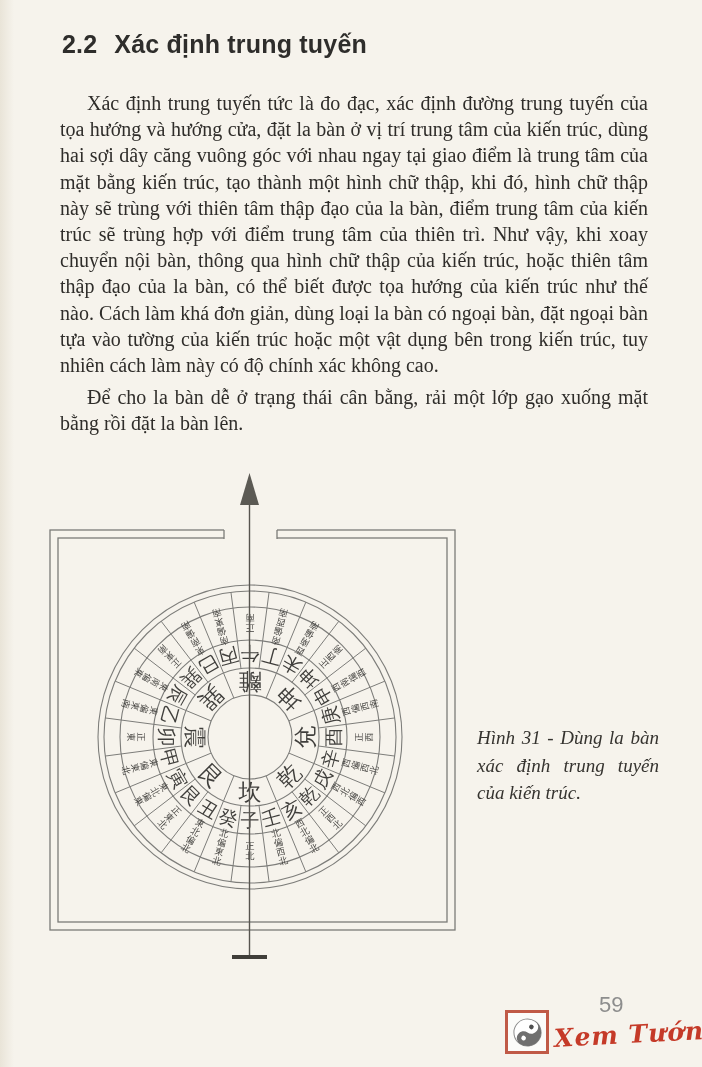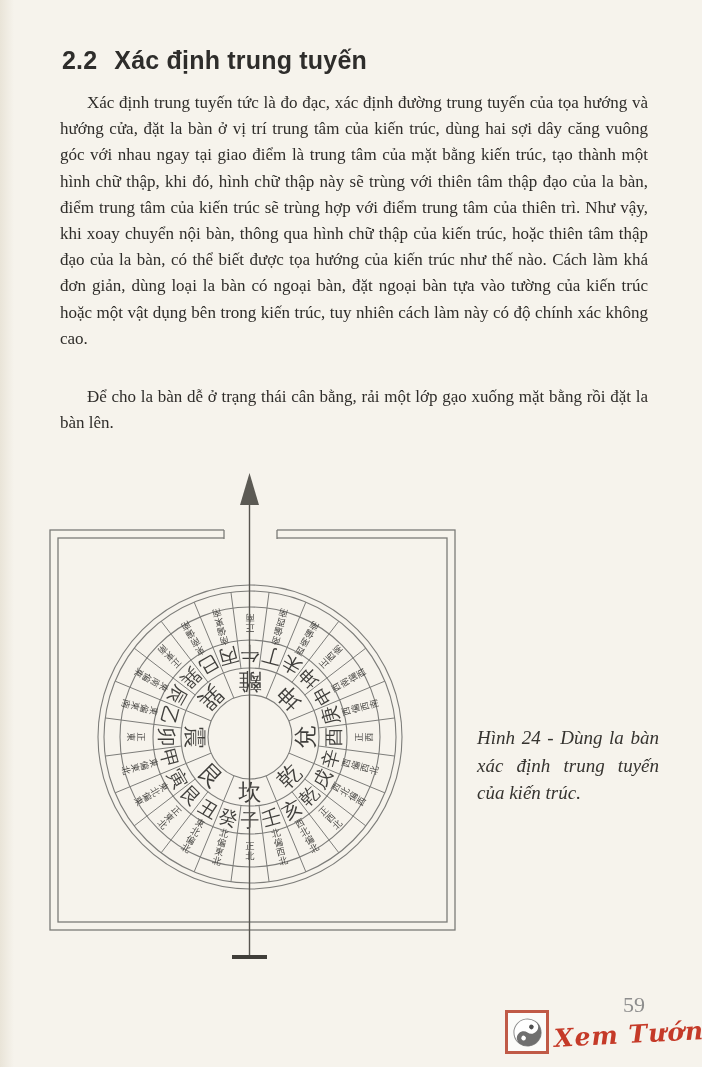--- a/index.html
+++ b/index.html
@@ -2,41 +2,41 @@
 <html lang="vi"><head>
 <meta charset="utf-8">
 <style>
   html,body{margin:0;padding:0}
   body{
     width:702px;height:1067px;position:relative;overflow:hidden;
     background:linear-gradient(90deg,#e9e4d8 0px,#f6f3ec 14px,#f6f3ec 100%);
     font-family:"Liberation Serif",serif;
   }
   .heading{
-    position:absolute;left:62px;top:46px;margin:0;
+    position:absolute;left:62px;top:30px;margin:0;
     font-family:"Liberation Sans",sans-serif;font-size:25px;font-weight:700;
     color:#2e2d2b;letter-spacing:.2px;white-space:nowrap;
   }
   .heading .num{margin-right:17px}
   .para{
     position:absolute;left:60px;width:588px;margin:0;
-    font-size:17px;line-height:26.2px;color:#2f2d2a;
+    font-size:20px;line-height:26.2px;color:#2f2d2a;
     text-align:justify;text-indent:27px;
   }
   #para1{top:90px}
   #para2{top:384px}
   .fig{position:absolute;left:30px;top:465px}
   .caption{
     position:absolute;left:477px;top:705px;width:182px;
     font-style:italic;font-size:19px;line-height:27.5px;color:#35332f;
     text-align:justify;
   }
   .pagenum{
     position:absolute;left:599px;top:992px;
-    font-family:Liberation Serif, serif;font-size:22px;color:#8d8d8d;margin-left:24px;
+    font-family:Liberation Sans, sans-serif;font-size:22px;color:#8d8d8d;
   }
   .watermark{
     position:absolute;left:505px;top:1010px;
     display:flex;align-items:center;gap:5px;
   }
   .wm-logo{
     width:44px;height:44px;box-sizing:border-box;
     border:3px solid #c05a47;background:#fbfbf9;
     display:flex;align-items:center;justify-content:center;flex:0 0 auto;
   }
@@ -223,21 +223,21 @@
       <text x="250.74770255817947" y="386.7519881631413" font-size="9" fill="#403f3c" text-anchor="middle" dominant-baseline="central" transform="rotate(705 250.74770255817947 386.7519881631413)">西</text>
       <text x="253.23236539116368" y="396.0248760955164" font-size="9" fill="#403f3c" text-anchor="middle" dominant-baseline="central" transform="rotate(705 253.23236539116368 396.0248760955164)">北</text>
     </g>
   <g>
     <line x1="219.5" y1="36" x2="219.5" y2="492" stroke="#57554f" stroke-width="1.4"></line>
     <polygon points="219.5,8 210,40 229,40" fill="#5c5a54"></polygon>
     <line x1="202" y1="492" x2="237" y2="492" stroke="#403e39" stroke-width="4"></line>
   </g>
 </svg>
 
-<p class="caption">Hình 24 - Dùng la bàn xác định trung tuyến của kiến trúc.</p>
+<p class="caption">Hình 31 - Dùng la bàn xác định trung tuyến của kiến trúc.</p>
 
 <div class="pagenum">59</div>
 
 <div class="watermark">
   <span class="wm-logo">
     <svg width="33" height="33" viewBox="-17 -17 34 34">
       <g transform="rotate(35)">
         <circle r="14" fill="#ffffff" stroke="#8a8a8a" stroke-width="1"></circle>
         <path d="M0,-14 A14,14 0 1 1 0,14 A7,7 0 1 1 0,0 A7,7 0 1 0 0,-14 Z" fill="#6f6f6f"></path>
         <circle cx="0" cy="-7" r="2.4" fill="#4f4f4f"></circle>

